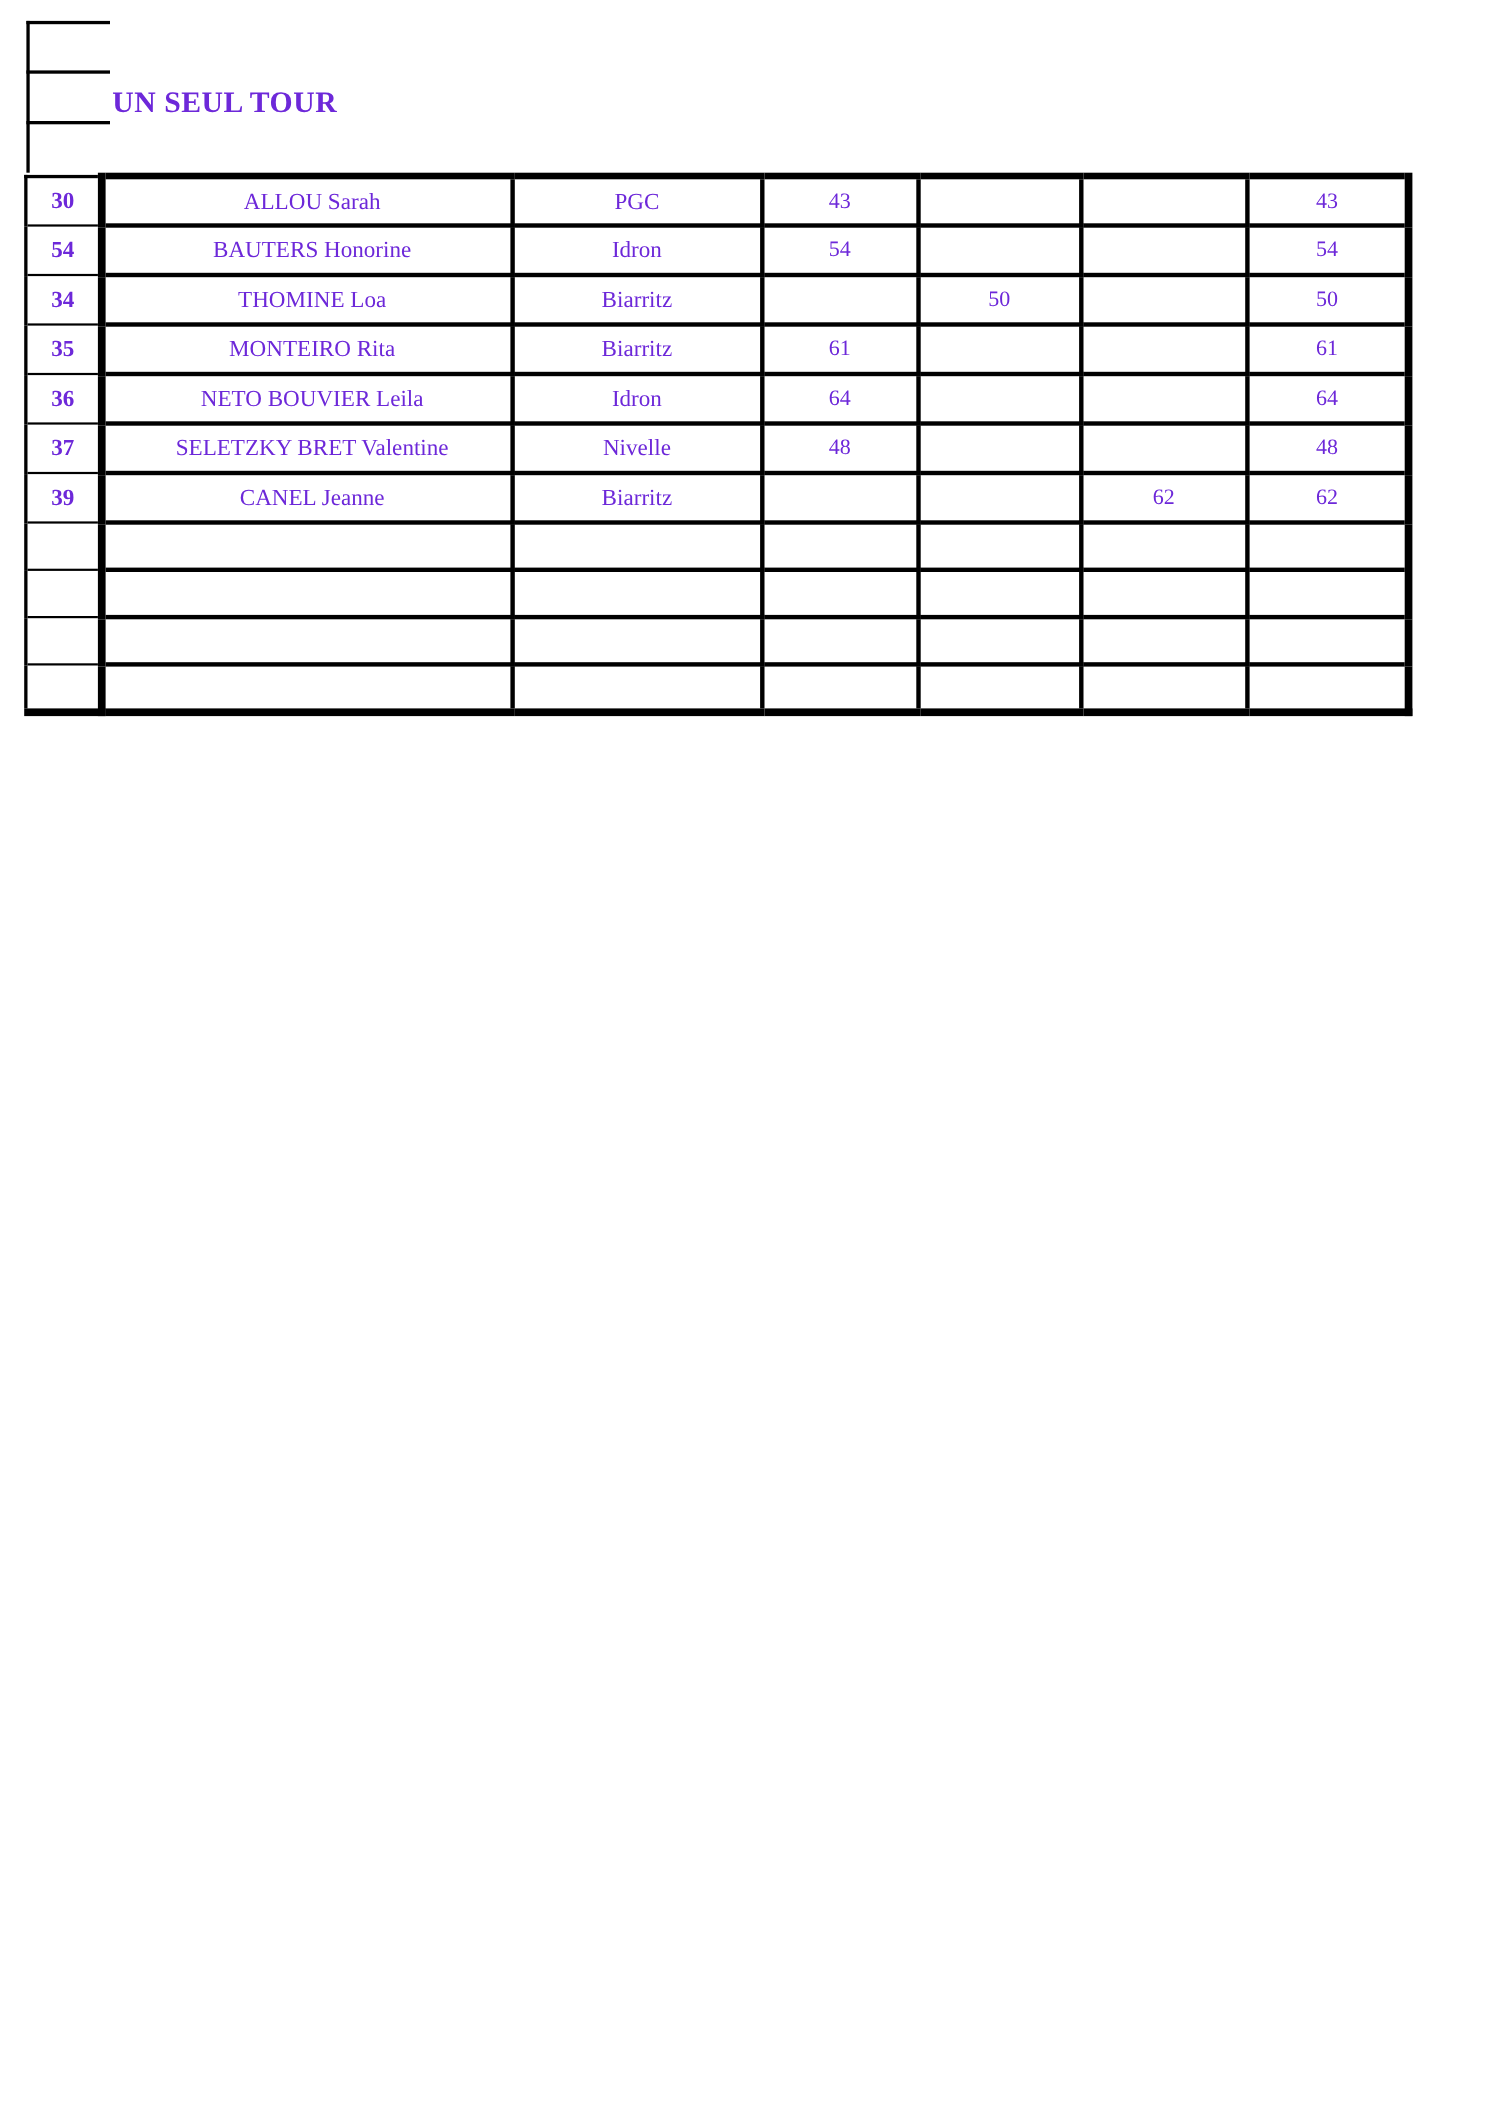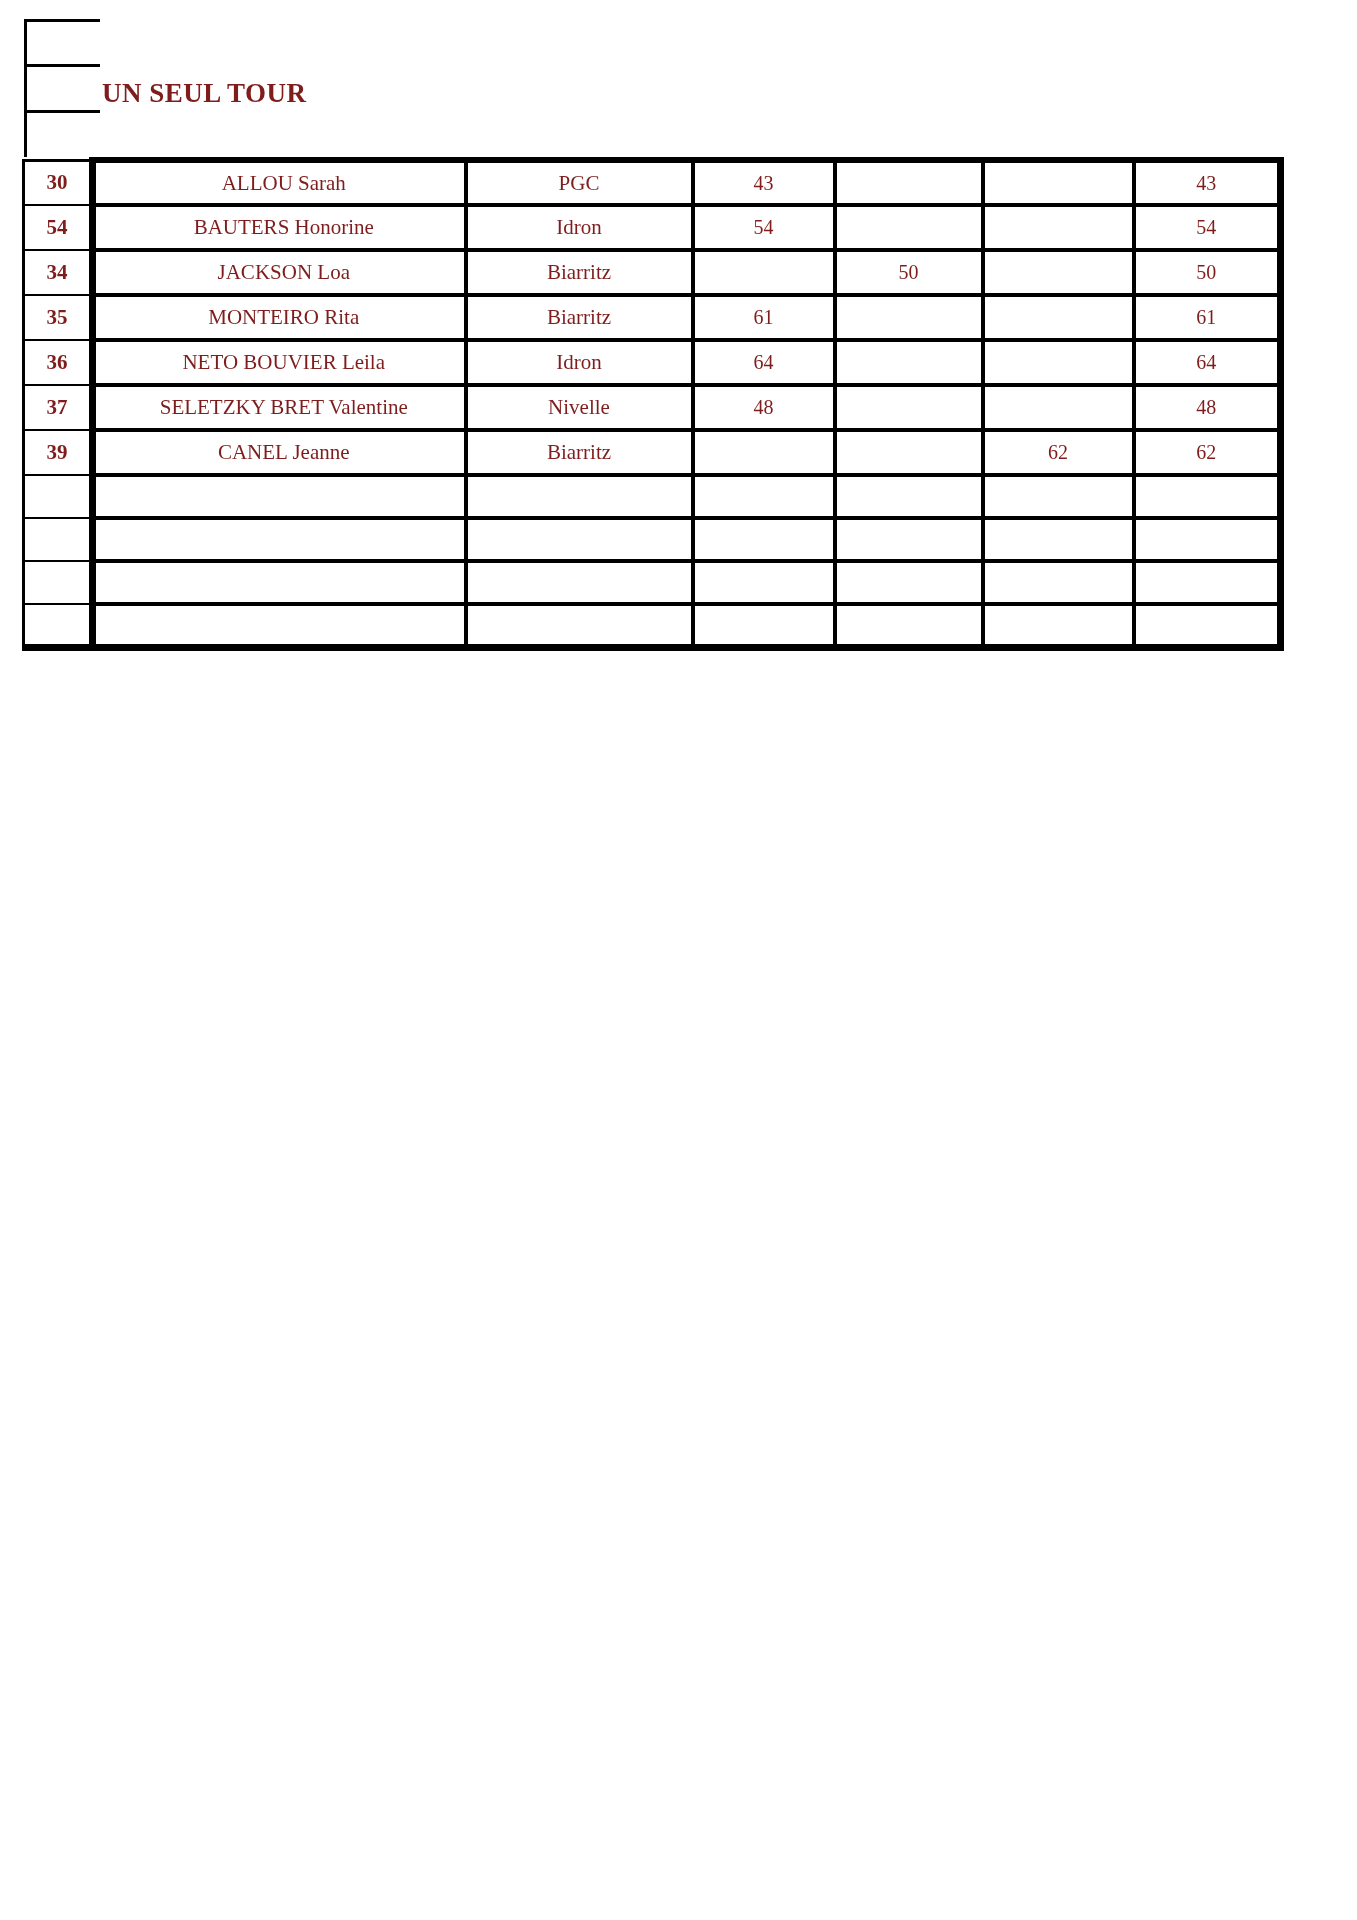--- a/index.html
+++ b/index.html
@@ -6,21 +6,21 @@
     margin: 0;
     padding: 0;
     background: #ffffff;
   }
   .page {
     position: relative;
     width: 1357px;
     height: 1920px;
     background: #ffffff;
     font-family: "Liberation Serif", "DejaVu Serif", serif;
-    color: #7f1d1d;
+    color: #6d28d9;
     overflow: hidden;
   }
 
   
   .frag-vline {
     position: absolute;
     left: 24px;
     top: 19px;
     width: 3px;
     height: 138px;
@@ -130,21 +130,21 @@
             <td class="col-num">54</td>
             <td class="col-name">BAUTERS Honorine</td>
             <td class="col-club">Idron</td>
             <td class="col-s1">54</td>
             <td class="col-s2"></td>
             <td class="col-s3"></td>
             <td class="col-total">54</td>
           </tr>
           <tr class="data-row">
             <td class="col-num">34</td>
-            <td class="col-name">JACKSON Loa</td>
+            <td class="col-name">THOMINE Loa</td>
             <td class="col-club">Biarritz</td>
             <td class="col-s1"></td>
             <td class="col-s2">50</td>
             <td class="col-s3"></td>
             <td class="col-total">50</td>
           </tr>
           <tr class="data-row">
             <td class="col-num">35</td>
             <td class="col-name">MONTEIRO Rita</td>
             <td class="col-club">Biarritz</td>

